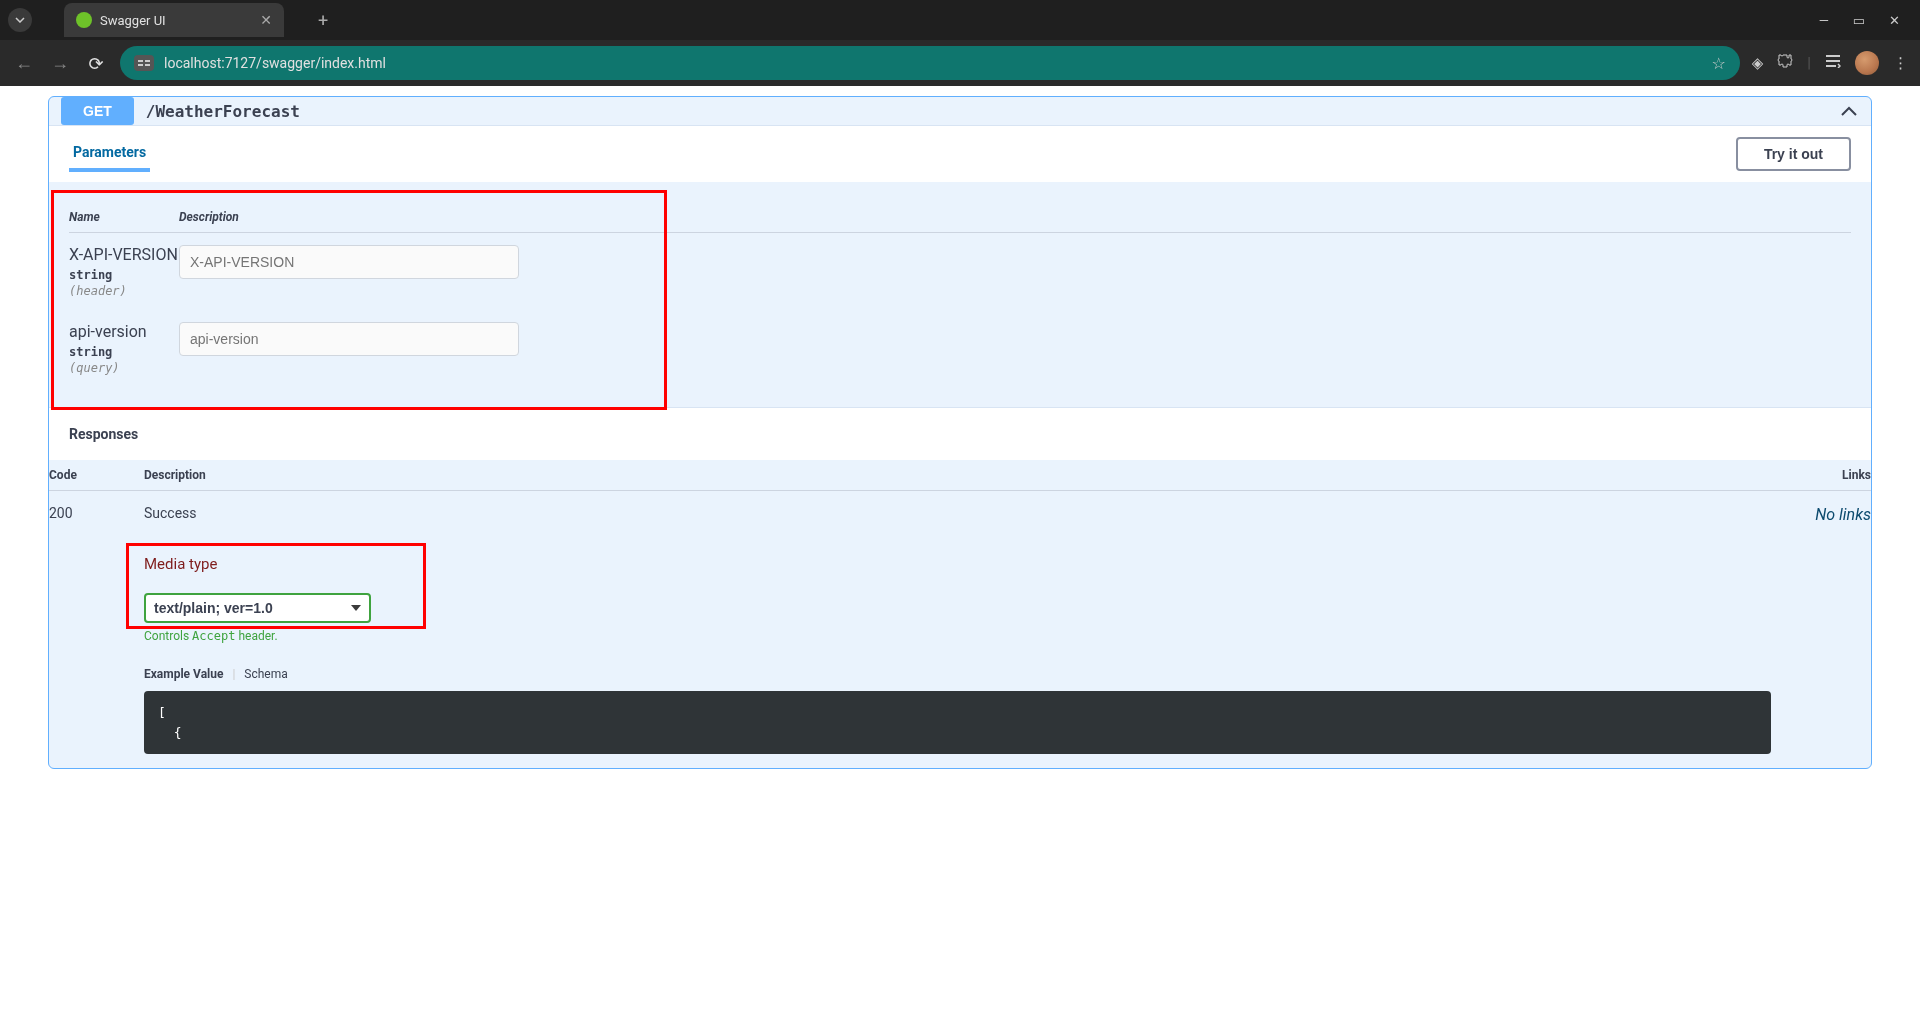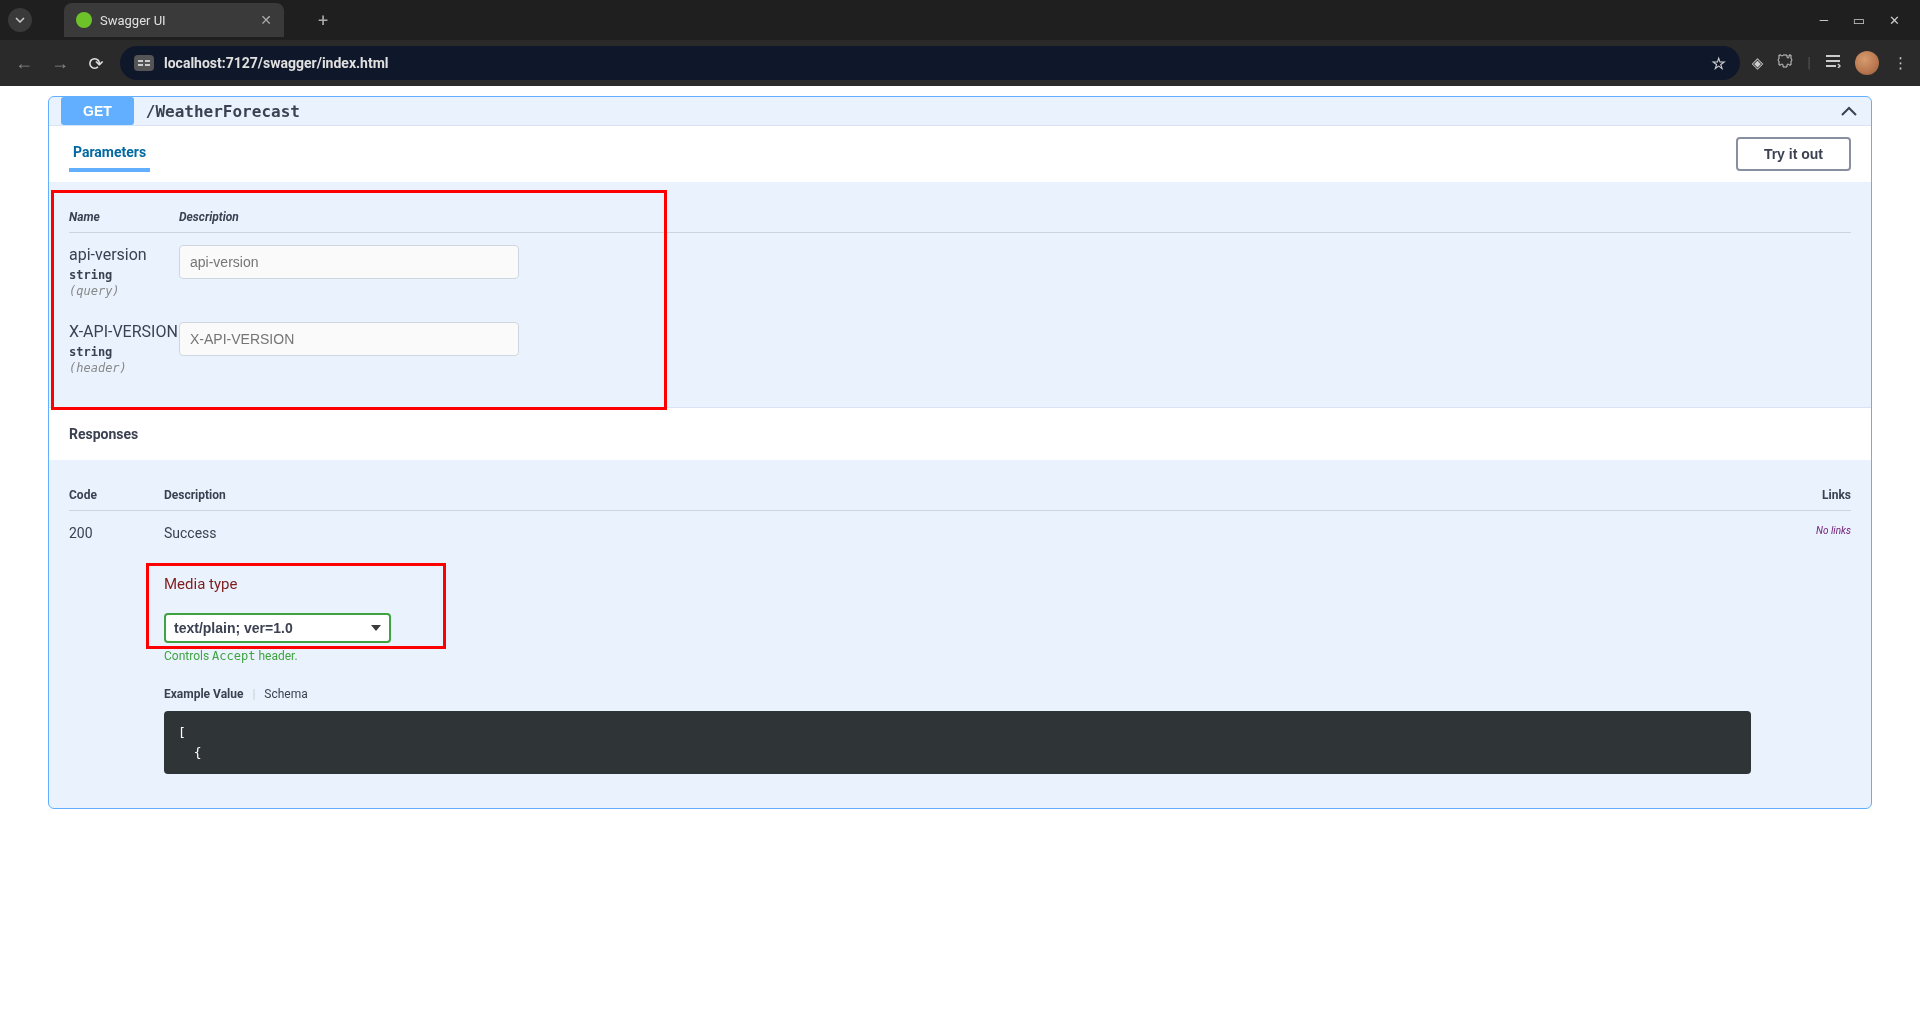--- a/index.html
+++ b/index.html
@@ -13,21 +13,21 @@
     .tab .favicon { width: 16px; height: 16px; border-radius: 50%; background: #6ec229; margin-right: 8px; display: inline-block; }
     .tab .title { flex: 1; }
     .tab .close { color: #aaa; font-size: 14px; cursor: pointer; margin-left: 8px; }
     .new-tab { color: #aaa; font-size: 18px; margin-left: 10px; cursor: pointer; }
     .window-controls { margin-left: auto; display: flex; gap: 24px; color: #ccc; font-size: 13px; padding-right: 12px; }
     .window-controls span { cursor: pointer; }
 
     .toolbar { height: 46px; display: flex; align-items: center; padding: 0 12px; gap: 12px; background: #2a2a2a; }
     .nav-btn { color: #888; font-size: 18px; cursor: pointer; width: 24px; text-align: center; }
     .nav-btn.enabled { color: #e0e0e0; }
-    .omnibox { flex: 1; height: 34px; background: #0f172a; border-radius: 17px; display: flex; align-items: center; padding: 0 14px; color: #e0e0e0; font-size: 14px; font-weight: bold; }
+    .omnibox { flex: 1; height: 34px; background: #0f766e; border-radius: 17px; display: flex; align-items: center; padding: 0 14px; color: #e0e0e0; font-size: 14px; }
     .site-badge { background: #555; border-radius: 4px; width: 20px; height: 16px; margin-right: 10px; display: flex; align-items: center; justify-content: center; font-size: 9px; }
     .omnibox .url { flex: 1; }
     .star-icon { color: #ccc; font-size: 16px; cursor: pointer; }
     .ext-icons { display: flex; gap: 14px; color: #ccc; font-size: 15px; align-items: center; }
     .ext-icons span { cursor: pointer; }
     .avatar { width: 24px; height: 24px; border-radius: 50%; background: radial-gradient(circle at 40% 35%, #d69b6e 0%, #b8764e 60%, #8a5a3a 100%); }
 
     
     .page-viewport { background: #fff; height: calc(100vh - 86px); overflow-y: scroll; position: relative; }
     .page-viewport::-webkit-scrollbar { width: 17px; }
@@ -54,29 +54,29 @@
     .params-table td { vertical-align: top; padding: 12px 0; }
     .param-name { font-size: 16px; color: #3b4151; }
     .param-type { font-family: "Consolas", monospace; font-size: 12px; font-weight: 700; color: #3b4151; margin-top: 4px; }
     .param-in { font-family: "Consolas", monospace; font-size: 12px; color: #888; font-style: italic; margin-top: 2px; }
     .param-input { width: 340px; padding: 8px 10px; border: 1px solid #d0d6de; border-radius: 4px; font-size: 14px; color: #888; background: #fafafa; }
 
     .annot-red-1 { position: absolute; border: 3px solid #ff0000; left: 2px; top: 8px; width: 616px; height: 220px; pointer-events: none; }
 
     .responses-header { background: #fff; padding: 18px 20px; border-top: 1px solid #d8e4f3; font-weight: 700; font-size: 14px; color: #3b4151; }
 
-    .responses-body { padding: 20px; }
+    .responses-body { }
     .resp-table { width: 100%; border-collapse: collapse; }
     .resp-table th { text-align: left; font-size: 12px; font-weight: 700; color: #3b4151; border-bottom: 1px solid #ccd4e0; padding: 8px 0; }
     .resp-table th.code-col { width: 95px; }
     .resp-table th.links-col { text-align: right; width: 100px; }
     .resp-table td { vertical-align: top; padding: 14px 0; }
     .resp-code { font-size: 14px; color: #3b4151; }
     .resp-desc { font-size: 14px; color: #3b4151; }
-    .no-links { font-style: italic; color: #701a75; font-size: 10px; text-align: right; }
+    .no-links { font-style: italic; color: #0c4a6e; font-size: 16px; text-align: right; }
 
     .media-box { margin-top: 28px; position: relative; padding: 6px 0; }
     .media-label { font-size: 15px; color: #7f1d1d; margin-bottom: 20px; }
     .media-select { width: 227px; height: 30px; border: 2px solid #3fa33f; border-radius: 4px; padding: 2px 28px 2px 8px; font-weight: 700; font-size: 14px; color: #3b4151; background: #fff; appearance: none; position: relative; }
     .select-wrap { position: relative; display: inline-block; }
     .select-wrap::after { content: ""; position: absolute; right: 10px; top: 12px; border-left: 5px solid transparent; border-right: 5px solid transparent; border-top: 6px solid #3b3b3b; pointer-events: none; }
     .accept-hint { font-size: 12px; margin-top: 6px; color: #3fa33f; }
     .accept-hint .mono { font-family: "Consolas", monospace; }
     .annot-red-2 { position: absolute; border: 3px solid #ff0000; left: -18px; top: -6px; width: 300px; height: 86px; pointer-events: none; }
 
@@ -169,36 +169,36 @@
         <table class="params-table">
           <thead>
             <tr>
               <th class="name-col">Name</th>
               <th>Description</th>
             </tr>
           </thead>
           <tbody>
             <tr>
               <td>
+                <div class="param-name">X-API-VERSION</div>
+                <div class="param-type">string</div>
+                <div class="param-in">(<span>header</span>)</div>
+              </td>
+              <td>
+                <input class="param-input" disabled="" placeholder="X-API-VERSION" style="">
+              </td>
+            </tr>
+            <tr>
+              <td>
                 <div class="param-name">api-version</div>
                 <div class="param-type">string</div>
                 <div class="param-in">(<span>query</span>)</div>
               </td>
               <td>
                 <input class="param-input" disabled="" placeholder="api-version" style="">
-              </td>
-            </tr>
-            <tr>
-              <td>
-                <div class="param-name">X-API-VERSION</div>
-                <div class="param-type">string</div>
-                <div class="param-in">(<span>header</span>)</div>
-              </td>
-              <td>
-                <input class="param-input" disabled="" placeholder="X-API-VERSION" style="">
               </td>
             </tr>
           </tbody>
         </table>
       </div>
 
       <div class="responses-header">Responses</div>
 
       <div class="responses-body">
         <table class="resp-table">

